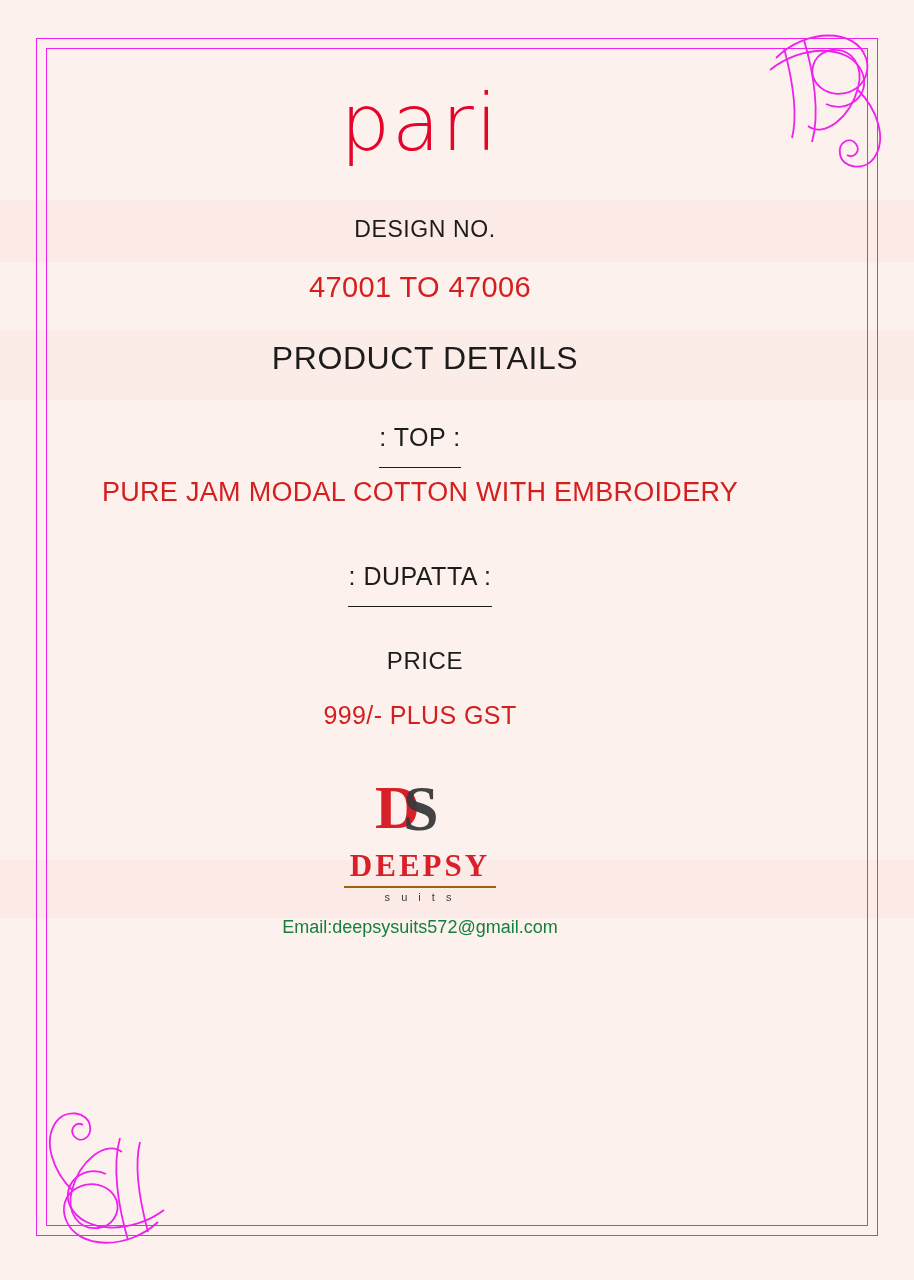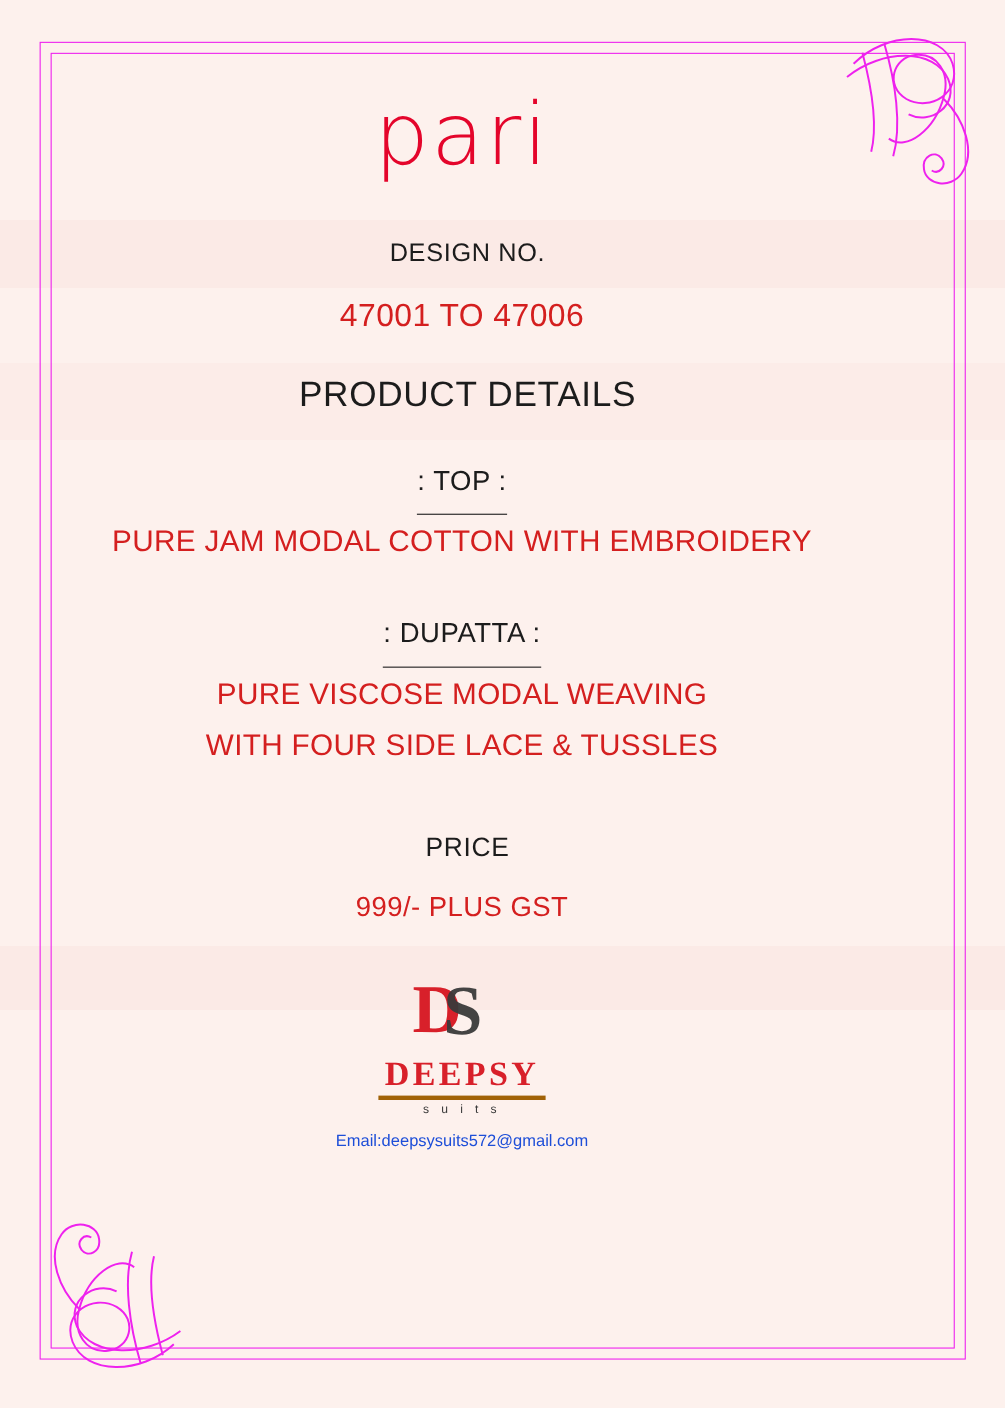--- a/index.html
+++ b/index.html
@@ -119,33 +119,33 @@
     justify-content: center;
   }
   .deepsy {
     margin-top: 4px;
     font-family: "Liberation Serif", serif;
     font-size: 31px;
     font-weight: bold;
     color: #d8202a;
     letter-spacing: 3px;
     display: inline-block;
-    border-bottom: 4px solid #a16207;
+    border-bottom: 2px solid #a16207;
     padding: 0 6px 2px 6px;
   }
   .suits {
     margin-top: 3px;
     font-size: 11px;
     letter-spacing: 4px;
     color: #3a3a3a;
   }
   .email {
     margin-top: 14px;
-    font-size: 15px;
-    color: #1d4ed8;
+    font-size: 18px;
+    color: #15803d;
   }
 </style>
 </head>
 <body>
 
 <div class="page-bg"></div>
 
 <div class="border-frame"></div>
 <div class="border-frame-inner"></div>
 
@@ -182,24 +182,20 @@
     <div class="section-title">
       <span>: TOP :</span>
     </div>
     <div class="section-value">PURE JAM MODAL COTTON WITH EMBROIDERY</div>
   </div>
 
 
   <div class="section">
     <div class="section-title">
       <span>: DUPATTA :</span>
-    </div>
-    <div class="section-value">
-      <div>PURE VISCOSE MODAL WEAVING</div>
-      <div>WITH FOUR SIDE LACE &amp; TUSSLES</div>
     </div>
   </div>
 
   <div class="label price-label">PRICE</div>
   <div class="value price-value">999/- PLUS GST</div>
 
   <div class="logo-block">
     <div class="ds-mark">
       <svg width="110" height="74" viewBox="0 0 110 74">
         <text x="10" y="58" font-family="Liberation Serif, serif" font-size="62" font-weight="bold" fill="#d8202a">D</text>

